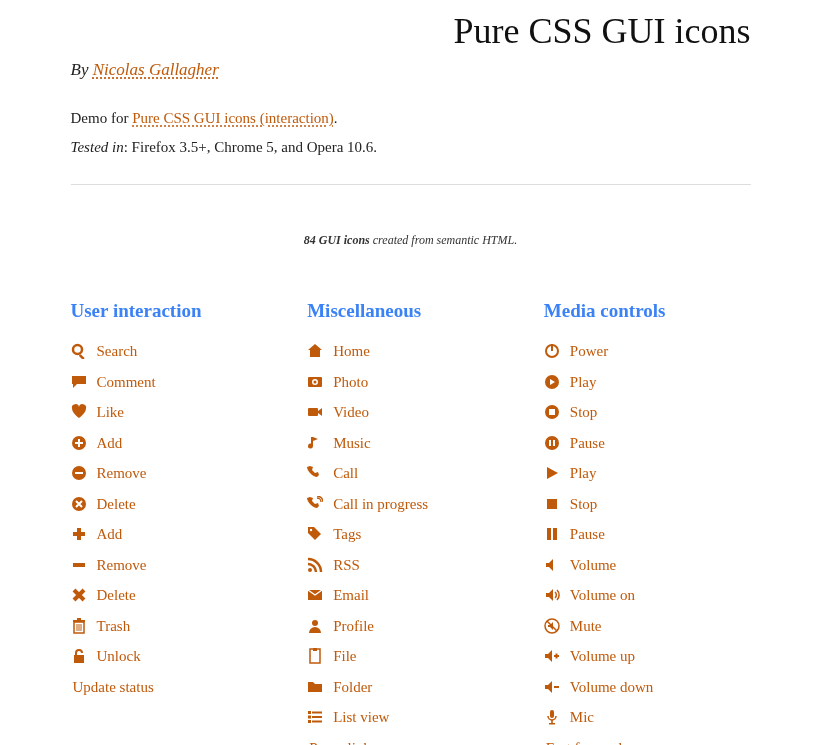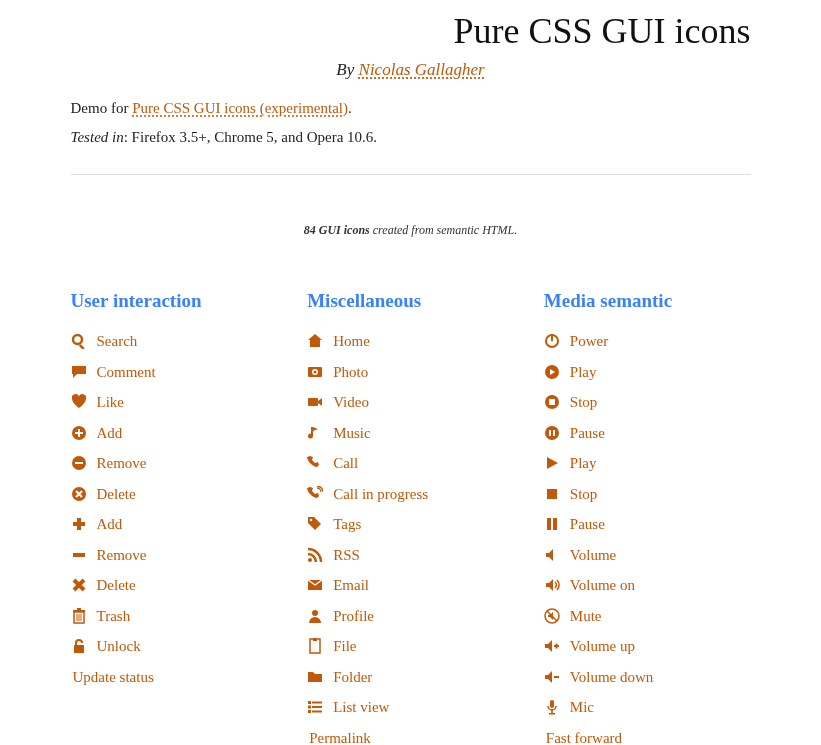--- a/index.html
+++ b/index.html
@@ -15,24 +15,23 @@
     padding: 0 40px 40px;
   }
   h1 {
     font-weight: 400;
     font-size: 36px;
     text-align: right;
     margin: 10px 0 4px;
     color: #111;
   }
   .byline {
-    text-align: center;
     font-style: italic;
     font-size: 17px;
-    margin: 8px 0 20px;
+    margin: 8px 0 30px;
   }
   a.link {
     color: #c05a0b;
     text-decoration: underline dotted;
     text-underline-offset: 3px;
   }
   .intro { font-size: 15px; margin: 12px 0; }
   .intro em { font-style: italic; }
   hr {
     border: none;
@@ -89,21 +88,21 @@
 </head>
 <body>
 
 <div class="page">
   <h1>Pure CSS GUI icons</h1>
   <p class="byline">
     <span>By </span><a class="link" href="#">Nicolas Gallagher</a>
   </p>
 
   <p class="intro">
-    <span>Demo for </span><a class="link" href="#">Pure CSS GUI icons (experimental)</a><span>.</span>
+    <span>Demo for </span><a class="link" href="#">Pure CSS GUI icons (interaction)</a><span>.</span>
   </p>
 
   <p class="intro">
     <em>Tested in</em><span>: Firefox 3.5+, Chrome 5, and Opera 10.6.</span>
   </p>
 
   <hr>
 
   <p class="summary">
     <strong>84 GUI icons</strong><span> created from semantic HTML.</span>
@@ -312,21 +311,21 @@
               </svg>
             </span>
             <span class="lbl">List view</span>
           </li>
           <li>
             <span class="lbl">Permalink</span>
           </li>
         </ul>
       </div>
       <div class="col">
-        <h2>Media semantic</h2>
+        <h2>Media controls</h2>
         <ul class="icons">
           <li>
             <span class="ico">
               <svg>
                 <use href="#i-power"></use>
               </svg>
             </span>
             <span class="lbl">Power</span>
           </li>
           <li>

